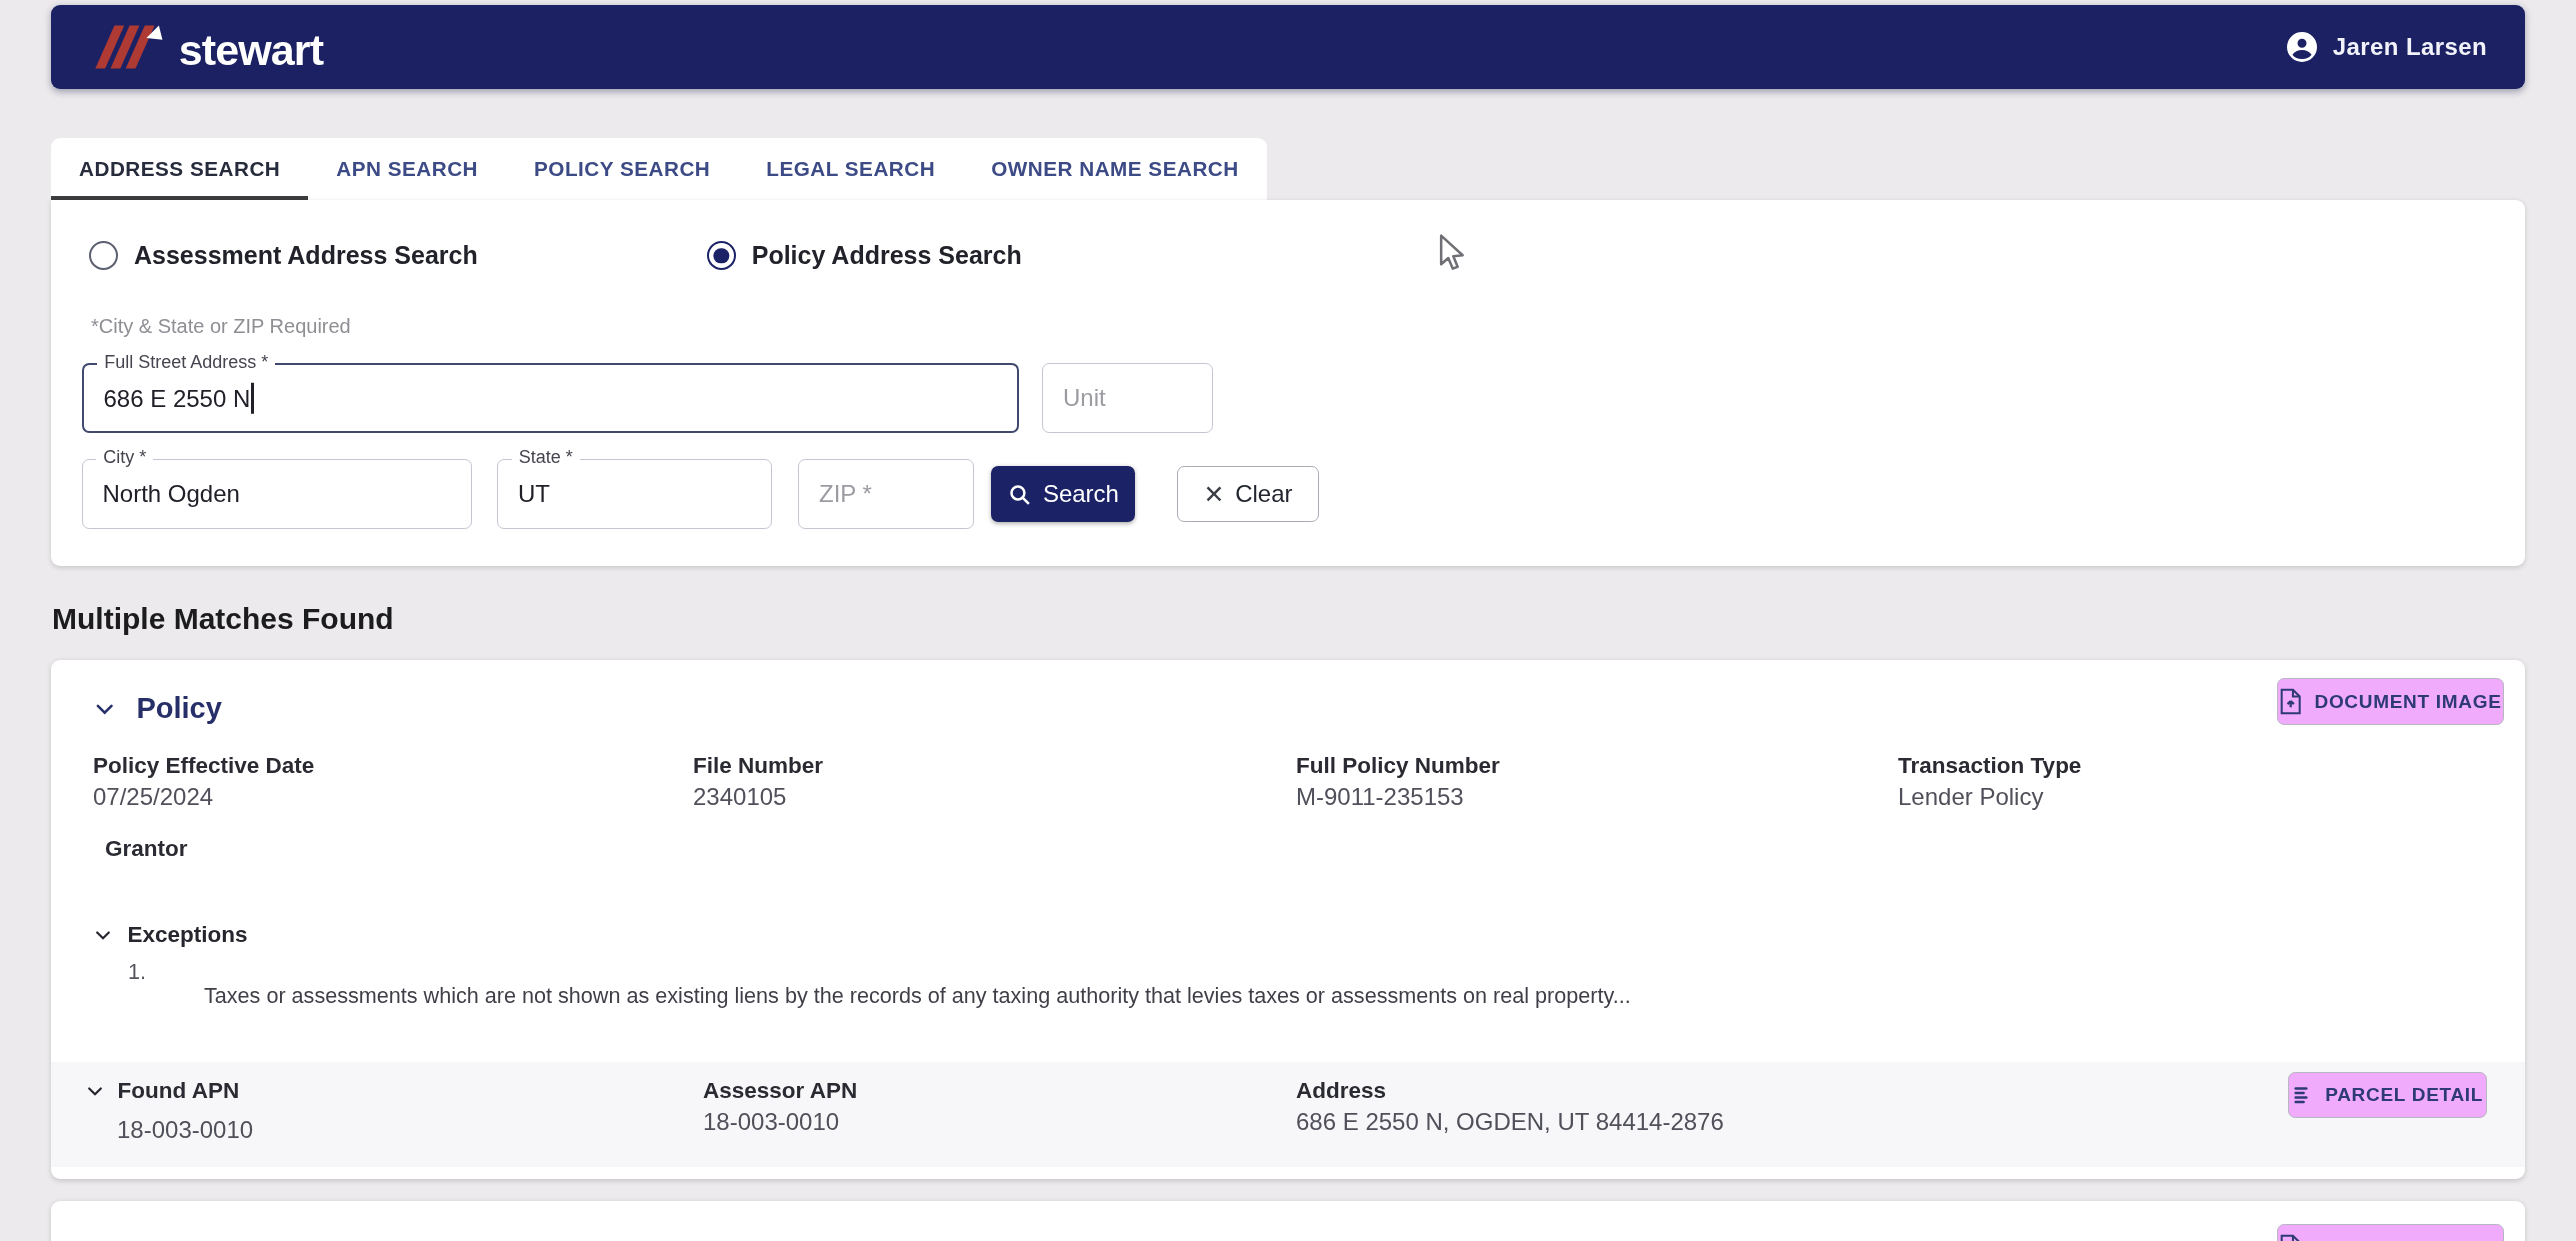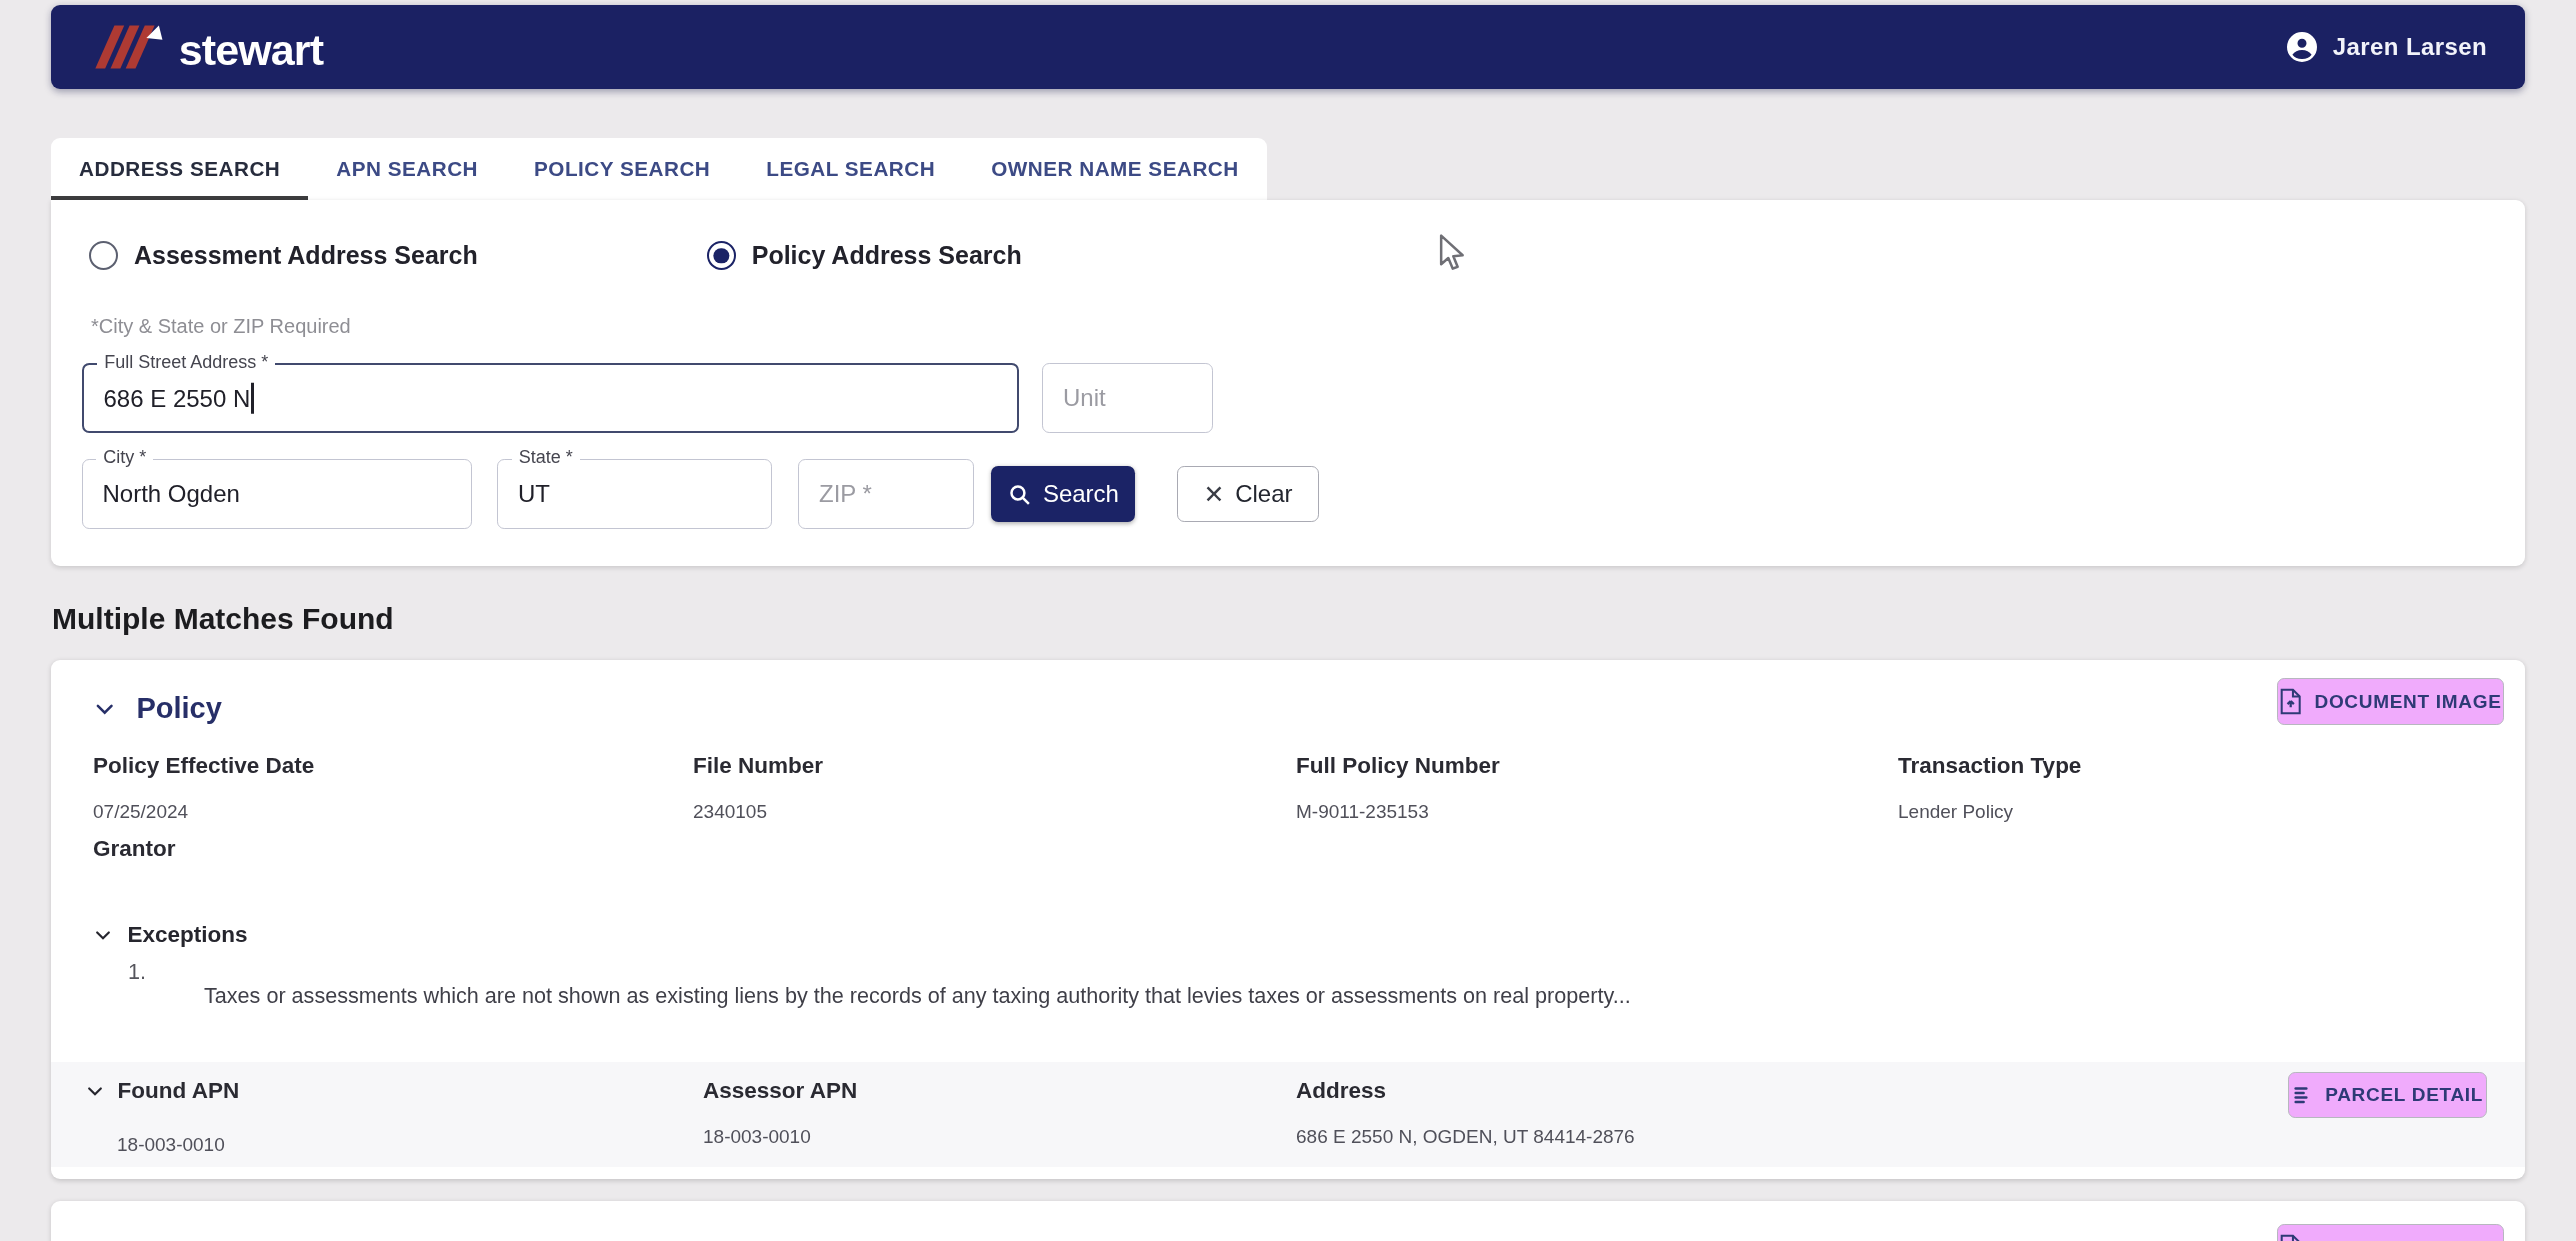--- a/index.html
+++ b/index.html
@@ -93,21 +93,21 @@
     position:absolute; display:flex; align-items:center; justify-content:center; gap:11.7px;
     background:#f0abfc; border:1.8px solid #b7b7bf; border-radius:7.2px;
     color:#2e3a76; font-size:19px; font-weight:bold; letter-spacing:0.7px; cursor:pointer;
     white-space:nowrap;
   }
   .btn-docimg   { left:2226px; top:18px;  width:227px; height:47px; }
   .btn-docimg-2 { left:2226px; top:23.4px;  width:227px; height:47px; }
   .btn-parcel   { left:2237px; top:412px; width:199px; height:46px; }
   .fld { position:absolute; }
   .fld-label { font-size:22.5px; font-weight:bold; color:#2a2a32; white-space:nowrap; }
-  .fld-value { font-size:19px; color:#50505a; margin-top:22px; white-space:nowrap; }
+  .fld-value { font-size:24px; color:#50505a; margin-top:4px; white-space:nowrap; }
   .exc-head { position:absolute; left:42px; top:262px; display:flex; align-items:center; gap:14.4px; cursor:pointer; }
   .exc-title { font-size:22.5px; font-weight:bold; color:#26262e; }
   .exc-num  { position:absolute; left:77px;  top:299px; font-size:21.6px; color:#55555c; }
   .exc-text { position:absolute; left:153px; top:323px; font-size:21.6px; color:#3f3f48; white-space:nowrap; }
   .apn-strip { position:absolute; left:0; top:402px; width:100%; height:105px; background:#f7f7f9; }
   .apn-head { position:absolute; left:34px; top:16px; display:flex; align-items:center; gap:12.6px; cursor:pointer; }
   
   .icon-svg { display:block; }
   .logo-mark { position:relative; width:79px; height:50px; margin-right:9px; }
   
@@ -242,21 +242,21 @@
     </div>
     <div class="fld" style="left:1245px; top:93px;">
       <div class="fld-label">Full Policy Number</div>
       <div class="fld-value">M-9011-235153</div>
     </div>
     <div class="fld" style="left:1847px; top:93px;">
       <div class="fld-label">Transaction Type</div>
       <div class="fld-value">Lender Policy</div>
     </div>
 
-    <div class="fld" style="left:42px; top:176px;">
+    <div class="fld" style="left:54px; top:176px;">
       <div class="fld-label">Grantor</div>
       <div class="fld-value"></div>
     </div>
 
     <div class="exc-head">
       <span class="chev">
         <svg class="icon-svg" width="20" height="20" viewBox="0 0 24 24" fill="none" stroke="#26262e" stroke-width="2.6" stroke-linecap="round">
             <polyline points="5,9 12,16 19,9"></polyline>
           </svg>
       </span>

